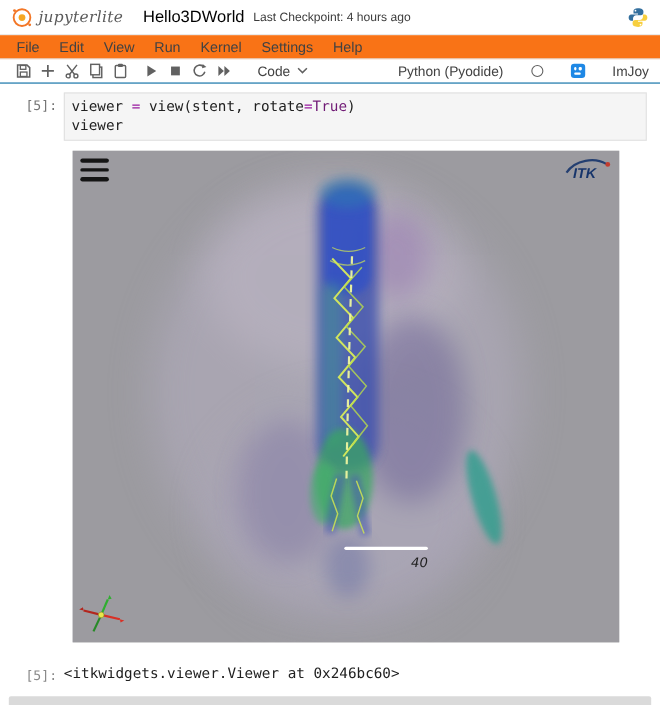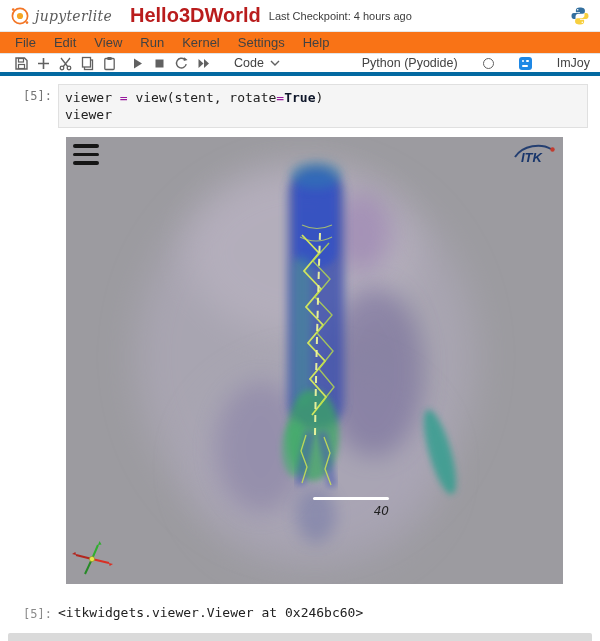--- a/index.html
+++ b/index.html
@@ -5,32 +5,32 @@
   * { margin:0; padding:0; box-sizing:border-box; }
   html,body { width:600px; height:641px; background:#fff; overflow:hidden;
               font-family:"Liberation Sans", sans-serif; }
   .app { position:relative; width:600px; height:641px; background:#fff; }
 
   
   .titlebar { height:32px; display:flex; align-items:center; padding:0 10px;
               border-bottom:1px solid #e7e7e7; background:#fff; }
   .brand { font-family:"DejaVu Serif", serif; font-style:italic; font-size:14px;
            color:#5a5a5a; margin-left:5px; letter-spacing:.3px; }
-  .nbtitle { font-size:20px; font-weight:bold; color:#b91c1c; margin-left:18px; }
+  .nbtitle { font-size:15px; font-weight:normal; color:#000000; margin-left:18px; }
   .checkpoint { font-size:11px; color:#3c3c3c; margin-left:8px; }
   .spacer { flex:1; }
 
   
   .menubar { height:22px; display:flex; align-items:center; padding:0 6px;
              border-bottom:1px solid #e3e3e3; background:#f97316; }
   .menu-item { font-size:13px; color:#424242; padding:0 9px; cursor:default; }
 
   
   .toolbar { height:22px; display:flex; align-items:center; padding:0 10px;
-             border-bottom:4px solid #0369a1; background:#fff; font-size:12.5px; color:#424242; }
+             border-bottom:1px solid #0369a1; background:#fff; font-size:12.5px; color:#424242; }
   .tbtn { display:flex; align-items:center; justify-content:center; width:22px; height:20px; }
   .tbtn svg { display:block; }
   .celltype { display:flex; align-items:center; gap:6px; margin-left:14px; padding:1px 6px; }
   .tb-right { display:flex; align-items:center; gap:25px; }
   .kernel-circle { width:11px; height:11px; border:1.5px solid #616161; border-radius:50%; }
   .imjoy-box { width:13px; height:13px; border-radius:3px; background:#1e88e5; position:relative; }
   .imjoy-box i { position:absolute; width:2.5px; height:2.5px; border-radius:50%; background:#fff; top:3px; }
   .imjoy-box i.l { left:3px; } .imjoy-box i.r { right:3px; }
   .imjoy-box b { position:absolute; left:3.5px; right:3.5px; bottom:3px; height:2px; background:#fff; border-radius:1px; }
 
@@ -38,21 +38,21 @@
   .notebook { padding-top:8px; }
   .cell-row { display:flex; }
   .prompt { width:58px; flex:0 0 58px; text-align:right; padding:5px 6px 0 0;
             font-family:"DejaVu Sans Mono", monospace; font-size:12px; color:#757575; }
   .prompt.out { color:#8a8a8a; }
   .code-box { flex:1; margin-right:12px; background:#f5f5f5; border:1px solid #e0e0e0;
               padding:4px 6px; font-family:"DejaVu Sans Mono", monospace; font-size:13px;
               line-height:17px; color:#212121; }
   .code-line { white-space:pre; }
   .tok-op { color:#981a9e; }
-  .tok-kw { color:#0f172a; font-weight:bold; }
+  .tok-kw { color:#701a75; font-weight:normal; }
 
   
   .viewer-wrap { margin:9px 0 0 66px; width:497px; height:447px; position:relative;
                  border-radius:0; overflow:hidden; background:#9c9ba0; }
   .viewer-wrap > svg.scene { position:absolute; inset:0; }
   .hamburger { position:absolute; top:7px; left:7px; width:26px; height:21px;
                display:flex; flex-direction:column; justify-content:space-between; cursor:pointer; }
   .hamburger span { display:block; height:3.6px; border-radius:2px; background:#151515; }
   .itk-logo { position:absolute; top:4px; right:6px; }
   .scalebar { position:absolute; left:247px; top:360px; width:76px; text-align:right;font-style:italic; }

